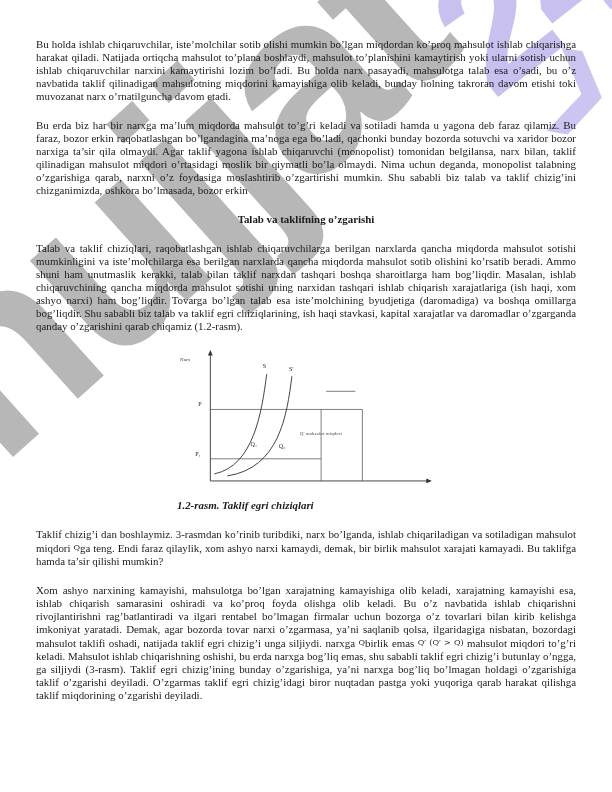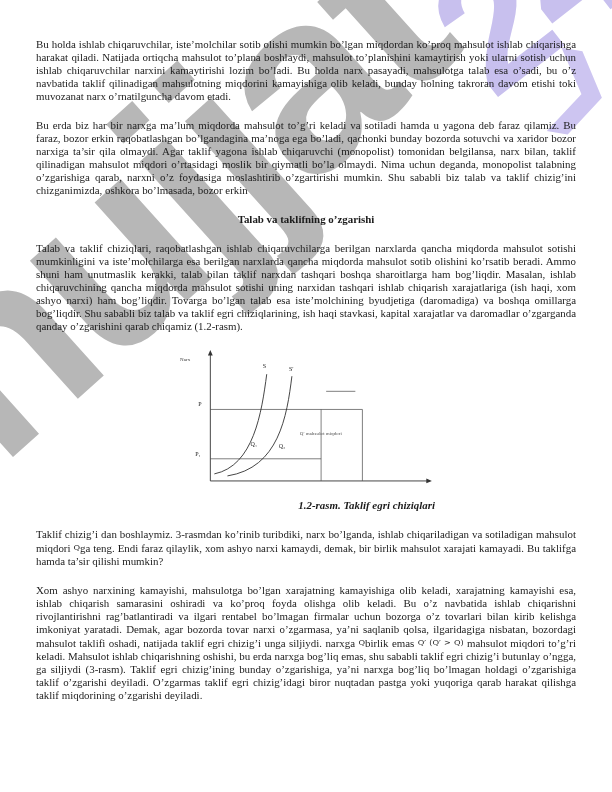--- a/index.html
+++ b/index.html
@@ -39,21 +39,21 @@
   }
   
   .content{position:relative;z-index:1;padding:22px 36px 0 36px;}
   .content p, .content h3{margin:16px 0 13px 0;text-align:justify;}
   .content h3{font-size:10.9px;font-weight:bold;text-align:center;}
   p.no-gap{margin-bottom:0;}
   p.justify-last{text-align:justify;text-align-last:justify;}
   .seg-i{}
   .seg-s{font-size:8px;vertical-align:2px;font-family:"DejaVu Serif",serif;}
   
-  figure{margin:2px auto 13px auto;width:258px;text-align:right;}
+  figure{margin:2px auto 13px auto;width:258px;text-align:left;}
   figcaption{font-weight:bold;font-style:italic;font-size:10.9px;margin-top:7px;white-space:nowrap;}
   .ax{stroke:#333;stroke-width:0.9;fill:none;}
   .axf{fill:#333;stroke:none;}
   .ln{stroke:#4a4a4a;stroke-width:0.7;}
   .curve{stroke:#333;stroke-width:0.9;fill:none;}
   .t{font-family:"Liberation Serif",serif;font-size:6px;fill:#222;}
   .t-tiny{font-family:"Liberation Serif",serif;font-size:5px;fill:#333;}
   .t-note{font-family:"Liberation Serif",serif;font-size:4.6px;fill:#444;letter-spacing:0.2px;}
 </style>
 </head>

